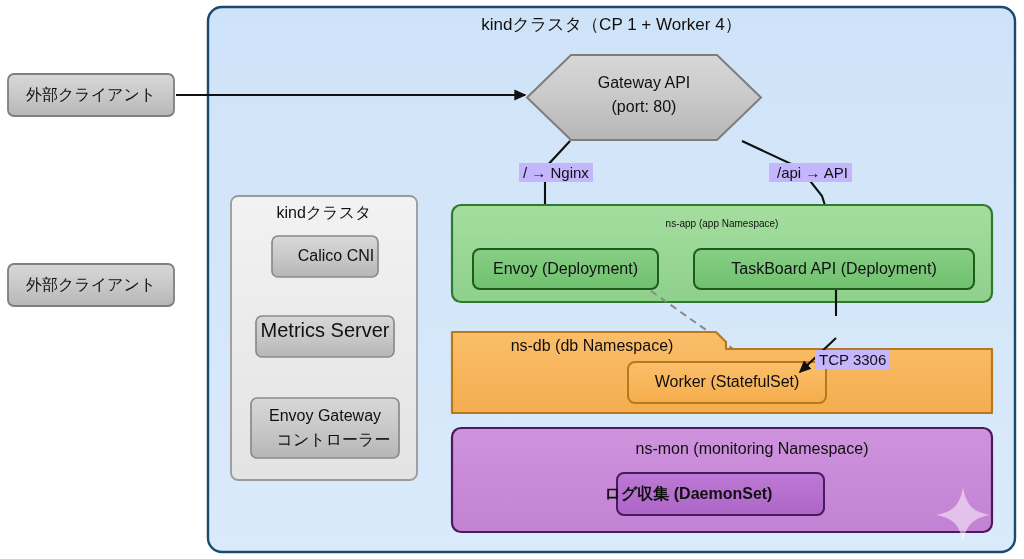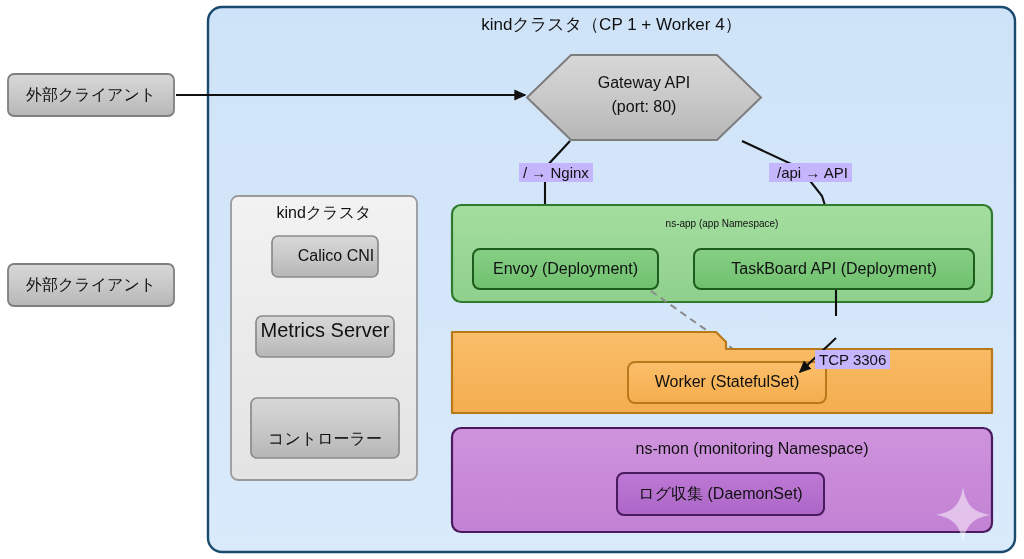--- a/index.html
+++ b/index.html
@@ -135,24 +135,26 @@
   <div class="lbl" style="left:527px;top:72px;width:234px;height:22px;font-size:16px;">Gateway API</div>
   <div class="lbl" style="left:527px;top:96px;width:234px;height:22px;font-size:16px;text-align:center;">(port: 80)</div>
 
   <div class="edge-chip" style="left:519px;top:163px;">/ → Nginx</div>
   <div class="edge-chip" style="left:769px;top:163px;padding-left:8px;">/api → API</div>
   <div class="edge-chip" style="left:815px;top:318px;margin-top:32px;">TCP 3306</div>
 
   <div class="lbl" style="left:231px;top:200px;width:186px;height:26px;font-size:16px;">kindクラスタ</div>
   <div class="lbl" style="left:272px;top:236px;width:128px;height:41px;font-size:16px;">Calico CNI</div>
   <div class="lbl" style="left:256px;top:316px;width:138px;height:29px;font-size:20px;">Metrics Server</div>
-  <div class="lbl" style="left:251px;top:429px;width:148px;height:22px;font-size:16px;font-family:Liberation Mono, monospace;">コントローラー</div>
+  <div class="lbl" style="left:251px;top:405px;width:148px;height:22px;font-size:16px;">Envoy Gateway</div>
+  <div class="lbl" style="left:251px;top:429px;width:165px;height:22px;font-size:16px;">コントローラー</div>
 
   <div class="lbl" style="left:452px;top:212px;width:540px;height:24px;font-size:10px;">ns-app (app Namespace)</div>
   <div class="lbl" style="left:473px;top:249px;width:185px;height:40px;font-size:16px;">Envoy (Deployment)</div>
   <div class="lbl" style="left:694px;top:249px;width:280px;height:40px;font-size:16px;">TaskBoard API (Deployment)</div>
 
+  <div class="lbl" style="left:452px;top:334px;width:280px;height:24px;font-size:16px;">ns-db (db Namespace)</div>
   <div class="lbl" style="left:628px;top:362px;width:198px;height:41px;font-size:16px;">Worker (StatefulSet)</div>
 
   <div class="lbl" style="left:452px;top:437px;width:600px;height:24px;font-size:16px;">ns-mon (monitoring Namespace)</div>
-  <div class="lbl" style="left:617px;top:473px;width:207px;height:42px;font-size:16px;">ログ収集 (DaemonSet)</div>
+  <div class="lbl" style="left:585px;top:473px;width:207px;height:42px;font-size:16px;font-weight:bold;">ログ収集 (DaemonSet)</div>
 
 </div>
 
 </body></html>

